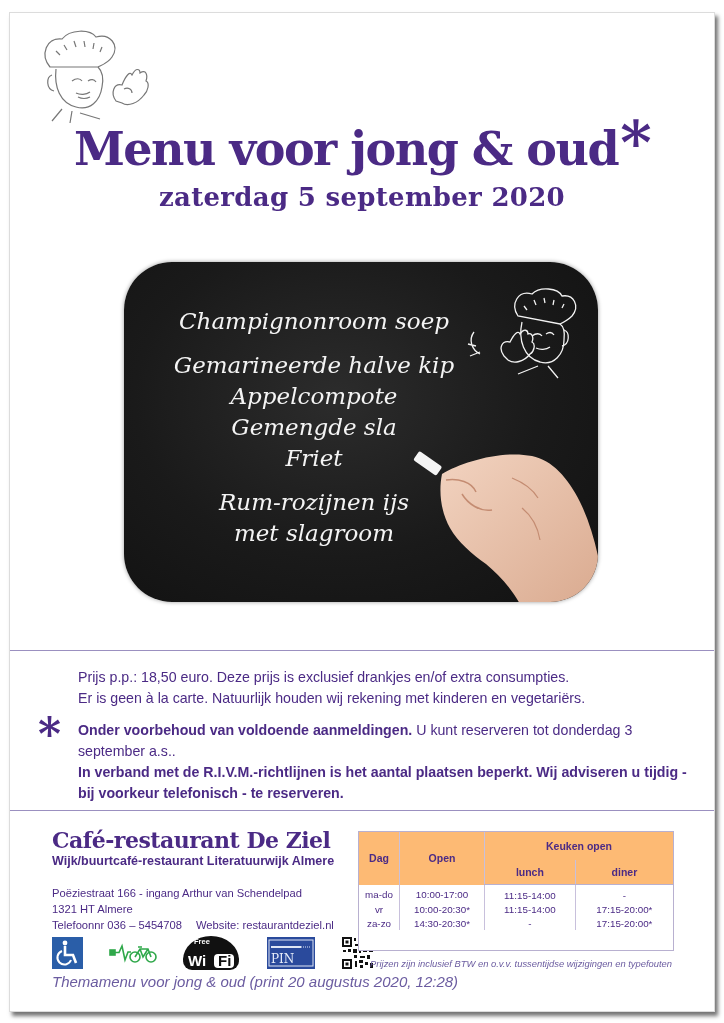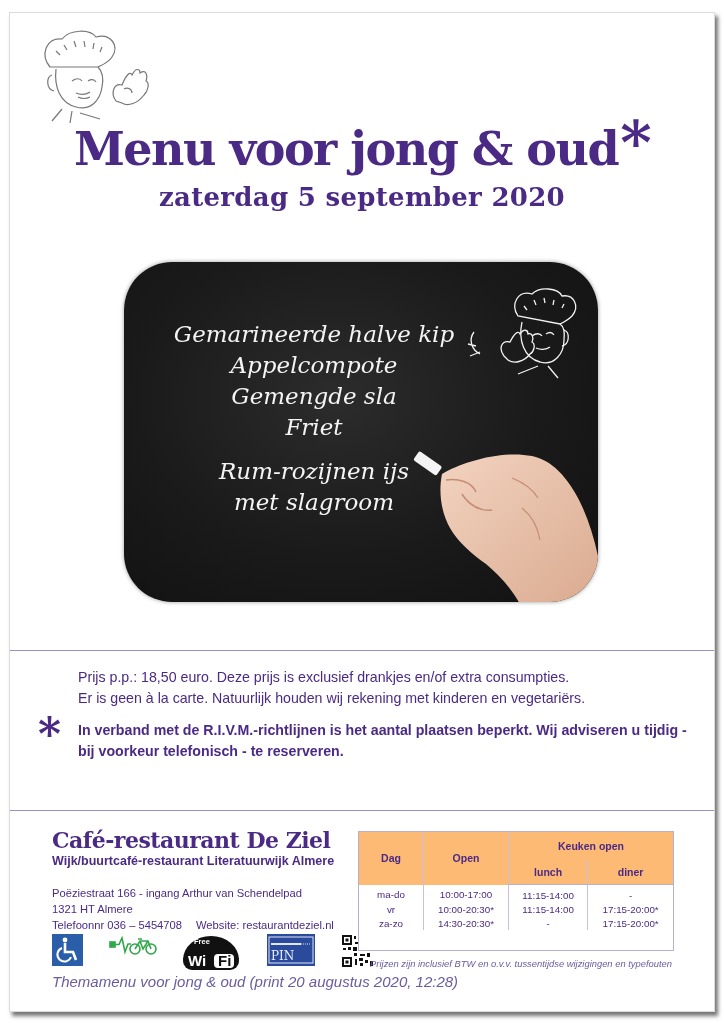--- a/index.html
+++ b/index.html
@@ -64,21 +64,21 @@
 
   
   .rest-name {
     left: 42px; top: 814px; color: #4b2a85;
     font-family: "DejaVu Serif", serif; font-weight: bold; font-size: 22px; letter-spacing: -0.5px;
   }
   .rest-sub { left: 42px; top: 841px; color: #4b2a85; font-size: 12.5px; font-weight: bold; }
   .addr { left: 42px; top: 872px; color: #4b2a85; font-size: 11.2px; line-height: 16px; }
   .addr .web { margin-left: 14px; }
 
-  .icons { left: 42px; top: 921px; height: 38px; display: flex; gap: 12px; }
+  .icons { left: 42px; top: 921px; height: 38px; display: flex; align-items: center; gap: 12px; }
   .ic-wheel { width: 31px; height: 32px; background: #2a5ea8; margin-right: 14px; }
   .ic-ebike { width: 50px; height: 22px; margin-right: 10px; }
   .ic-wifi  { width: 60px; height: 38px; margin-right: 14px; }
   .ic-pin   { width: 48px; height: 32px; margin-right: 14px; }
   .ic-qr    { width: 34px; height: 34px; }
 
   .footnote-left {
     left: 42px; top: 960px; color: #6b5ca0; font-style: italic; font-size: 15px;
   }
 
@@ -120,20 +120,21 @@
       <path d="M84 74 c-6 -8 -2 -18 6 -16 c4 -10 8 -14 10 -10 c4 -8 8 -6 8 -2 c6 -4 8 2 6 8 c4 2 2 10 -2 14 c-6 8 -16 12 -22 8 z"></path>
       <path d="M92 62 c4 -2 8 0 8 4"></path>
     </g>
   </svg>
 
   <div class="abs title"><span>Menu voor jong &amp; oud</span><span class="star">*</span></div>
   <div class="abs subtitle">zaterdag 5 september 2020</div>
 
   <div class="abs board">
     <div class="board-menu">
+      <div>Champignonroom soep</div>
       <div class="gap"></div>
       <div>Gemarineerde halve kip</div>
       <div>Appelcompote</div>
       <div>Gemengde sla</div>
       <div>Friet</div>
       <div class="gap"></div>
       <div>Rum-rozijnen ijs</div>
       <div>met slagroom</div>
     </div>
 
@@ -165,20 +166,21 @@
     </svg>
   </div>
 
   <div class="abs rule" style="top:637px;"></div>
 
   <div class="abs bigstar">*</div>
   <div class="abs info">
     <p>Prijs p.p.: 18,50 euro. Deze prijs is exclusief drankjes en/of extra consumpties.</p>
     <p>Er is geen à la carte. Natuurlijk houden wij rekening met kinderen en vegetariërs.</p>
     <div class="notes">
+      <p><b>Onder voorbehoud van voldoende aanmeldingen.</b><span> U kunt reserveren tot donderdag 3 september a.s..</span></p>
       <p><b>In verband met de R.I.V.M.-richtlijnen is het aantal plaatsen beperkt. Wij adviseren u tijdig - bij voorkeur telefonisch - te reserveren.</b></p>
     </div>
   </div>
 
   <div class="abs rule" style="top:797px;"></div>
 
   <div class="abs rest-sub">Wijk/buurtcafé-restaurant Literatuurwijk Almere</div>
   <div class="abs rest-name">Café-restaurant De Ziel</div>
   <div class="abs addr">
     <div>Poëziestraat 166 - ingang Arthur van Schendelpad</div>
@@ -249,21 +251,21 @@
       </g>
     </svg>
   </div>
 
   <div class="abs footnote-left">Themamenu voor jong &amp; oud (print 20 augustus 2020, 12:28)</div>
 
   <div class="abs hours">
     <table>
       <thead>
         <tr class="h1">
-          <th rowspan="2" style="width:64px;">Dag</th>
+          <th rowspan="2" style="width:40px;">Dag</th>
           <th rowspan="2" class="bl" style="width:84px;">Open</th>
           <th colspan="2" class="bl">Keuken open</th>
         </tr>
         <tr class="h2">
           <th class="bl">lunch</th>
           <th class="bl">diner</th>
         </tr>
       </thead>
       <tbody>
         <tr>

